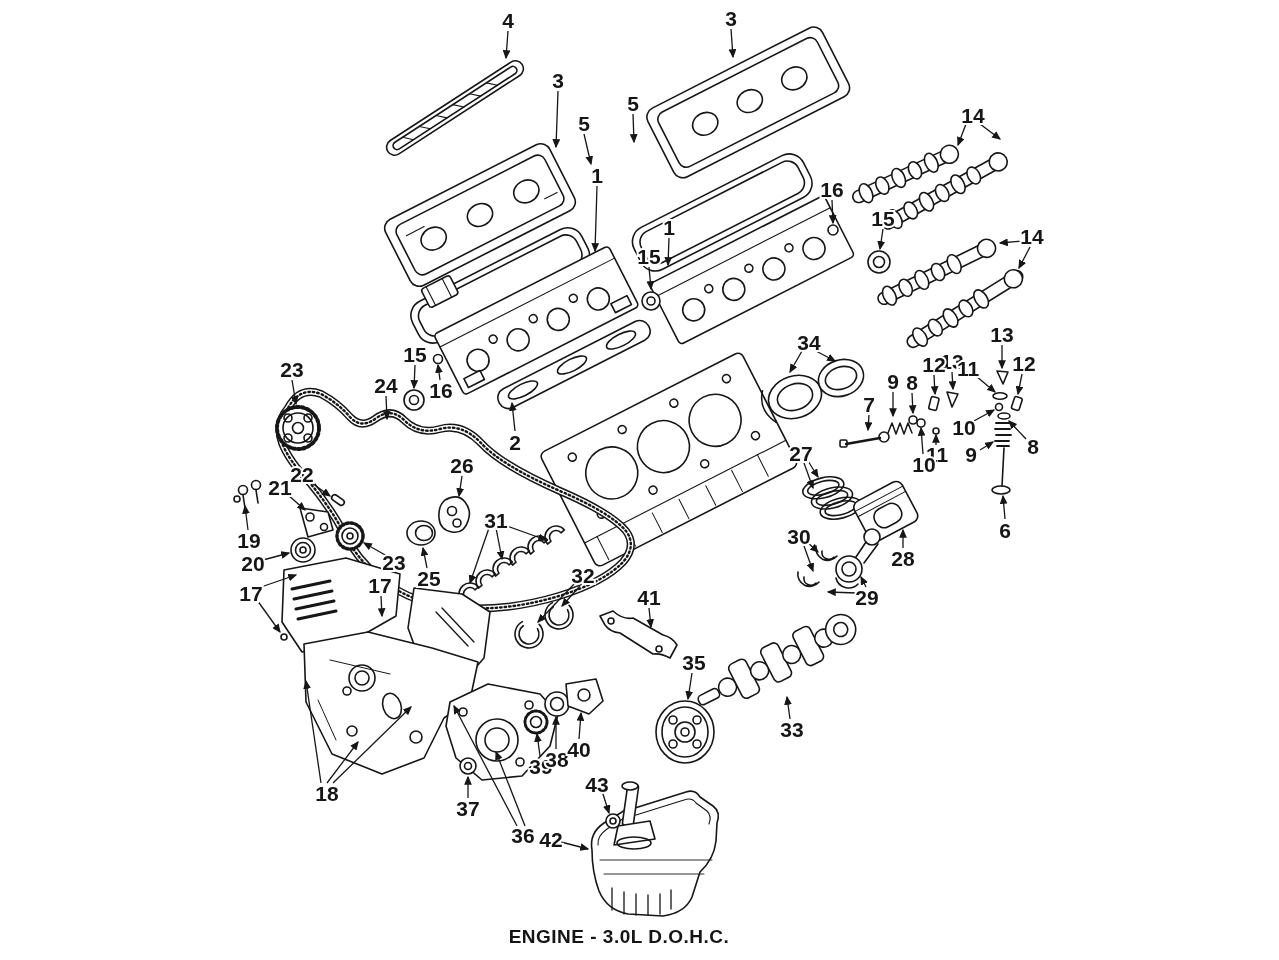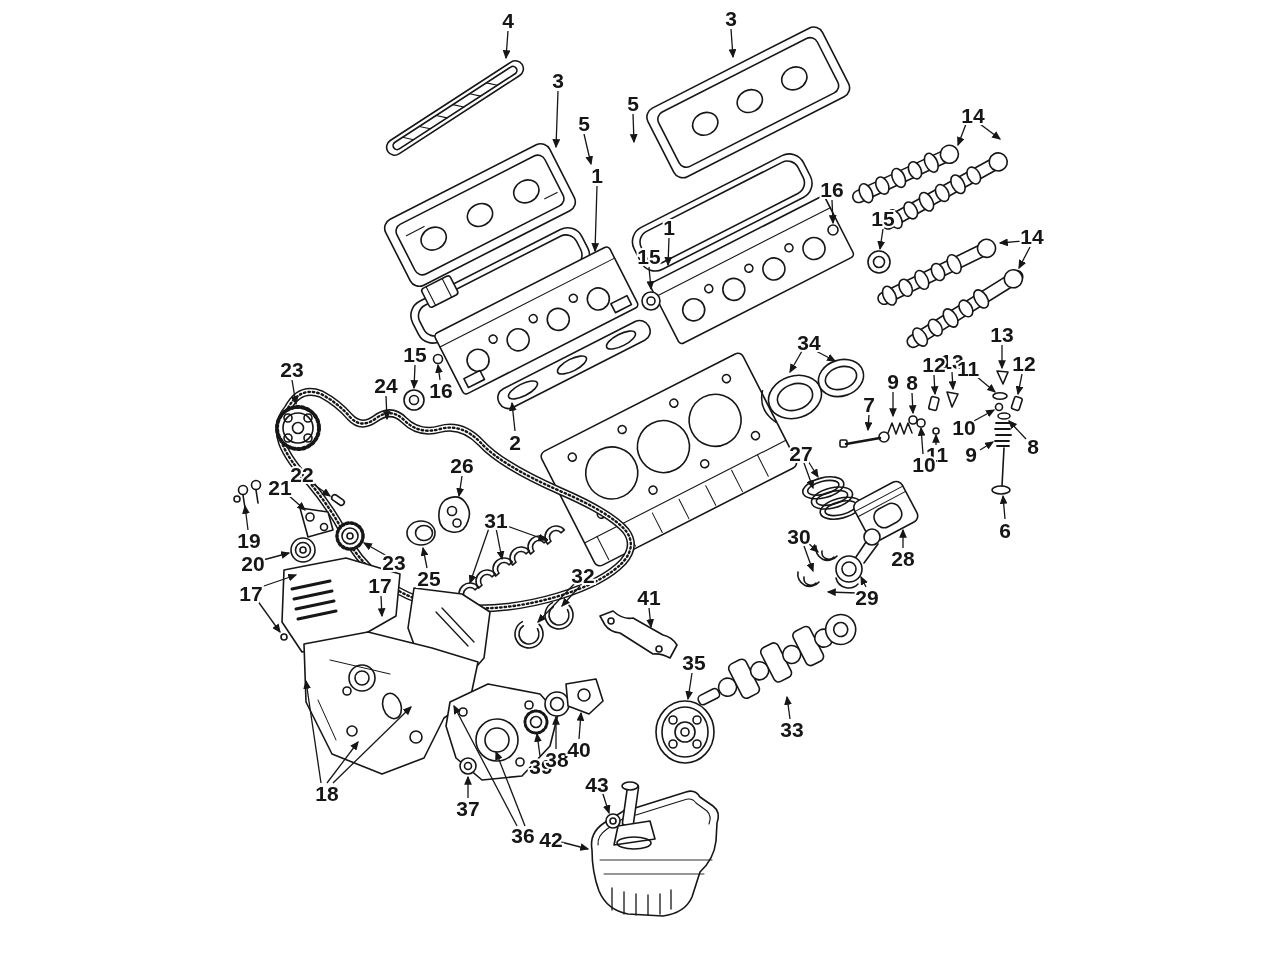--- a/index.html
+++ b/index.html
@@ -526,13 +526,14 @@
         <text x="468" y="815.5" text-anchor="middle" fill="#161616" class="callout-text">37</text>
         <text x="523" y="842.5" text-anchor="middle" fill="#161616" class="callout-text">36</text>
         <text x="541" y="773.5" text-anchor="middle" fill="#161616" class="callout-text">39</text>
         <text x="557" y="766.5" text-anchor="middle" fill="#161616" class="callout-text">38</text>
         <text x="579" y="756.5" text-anchor="middle" fill="#161616" class="callout-text">40</text>
         <text x="597" y="791.5" text-anchor="middle" fill="#161616" class="callout-text">43</text>
         <text x="551" y="846.5" text-anchor="middle" fill="#161616" class="callout-text">42</text>
       </g>
 </svg>
 
+<div class="caption">ENGINE - 3.0L D.O.H.C.</div>
 </div>
 
 </body></html>

